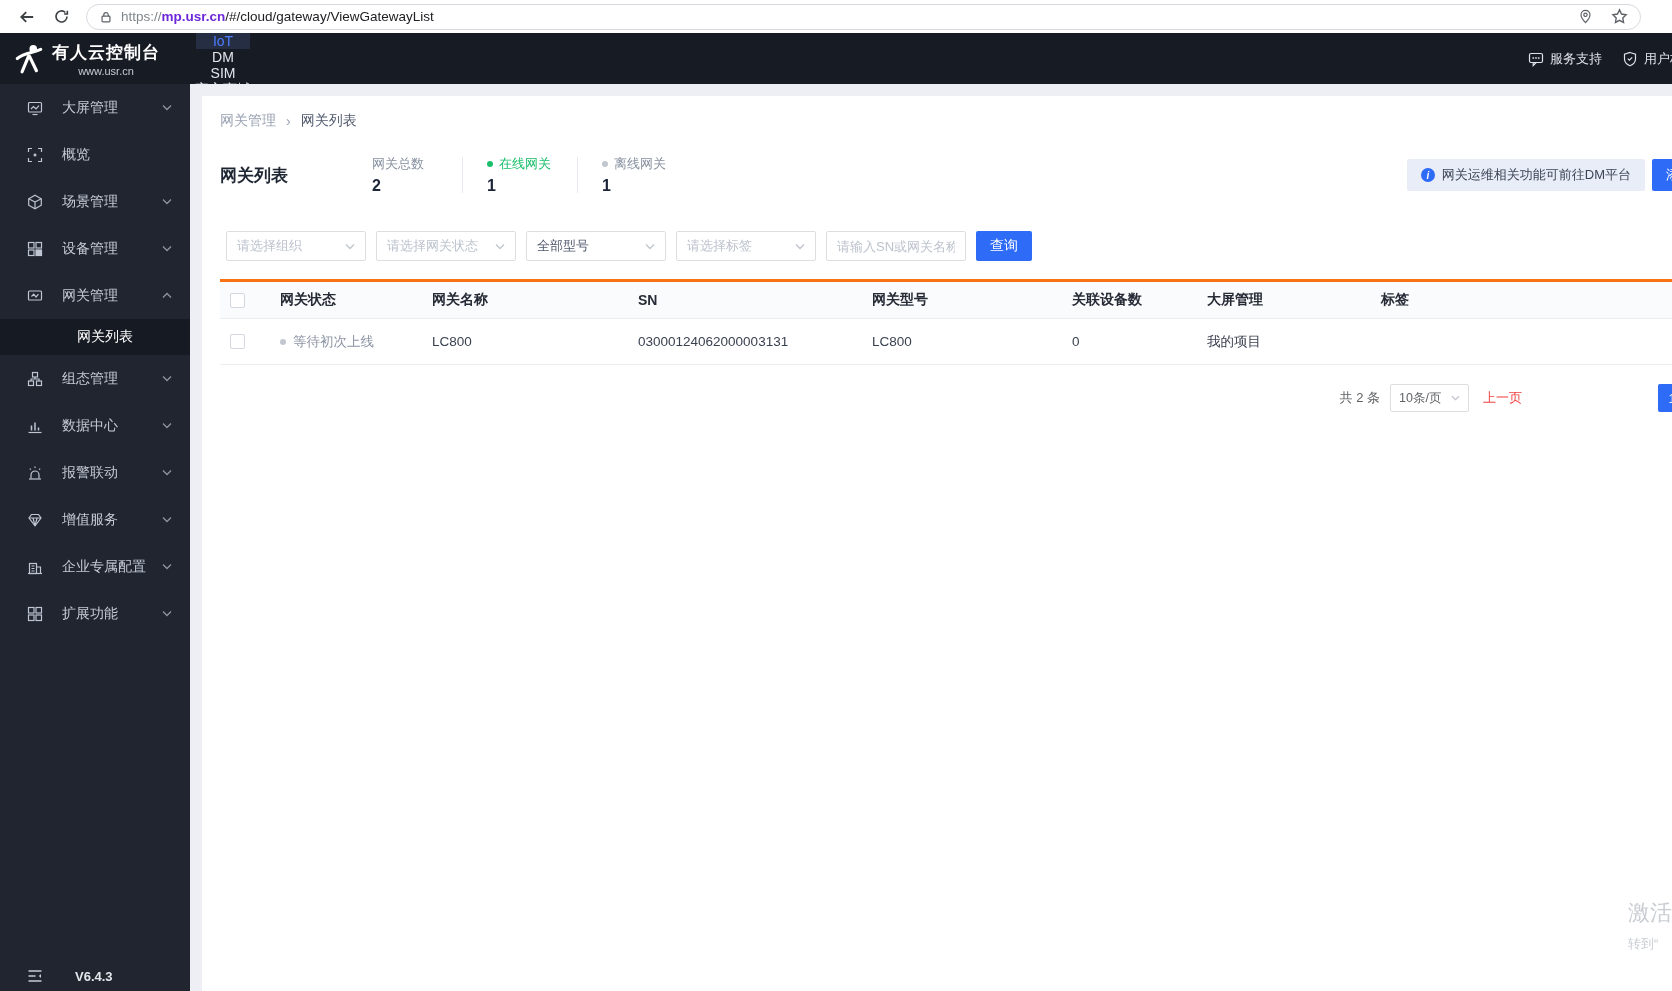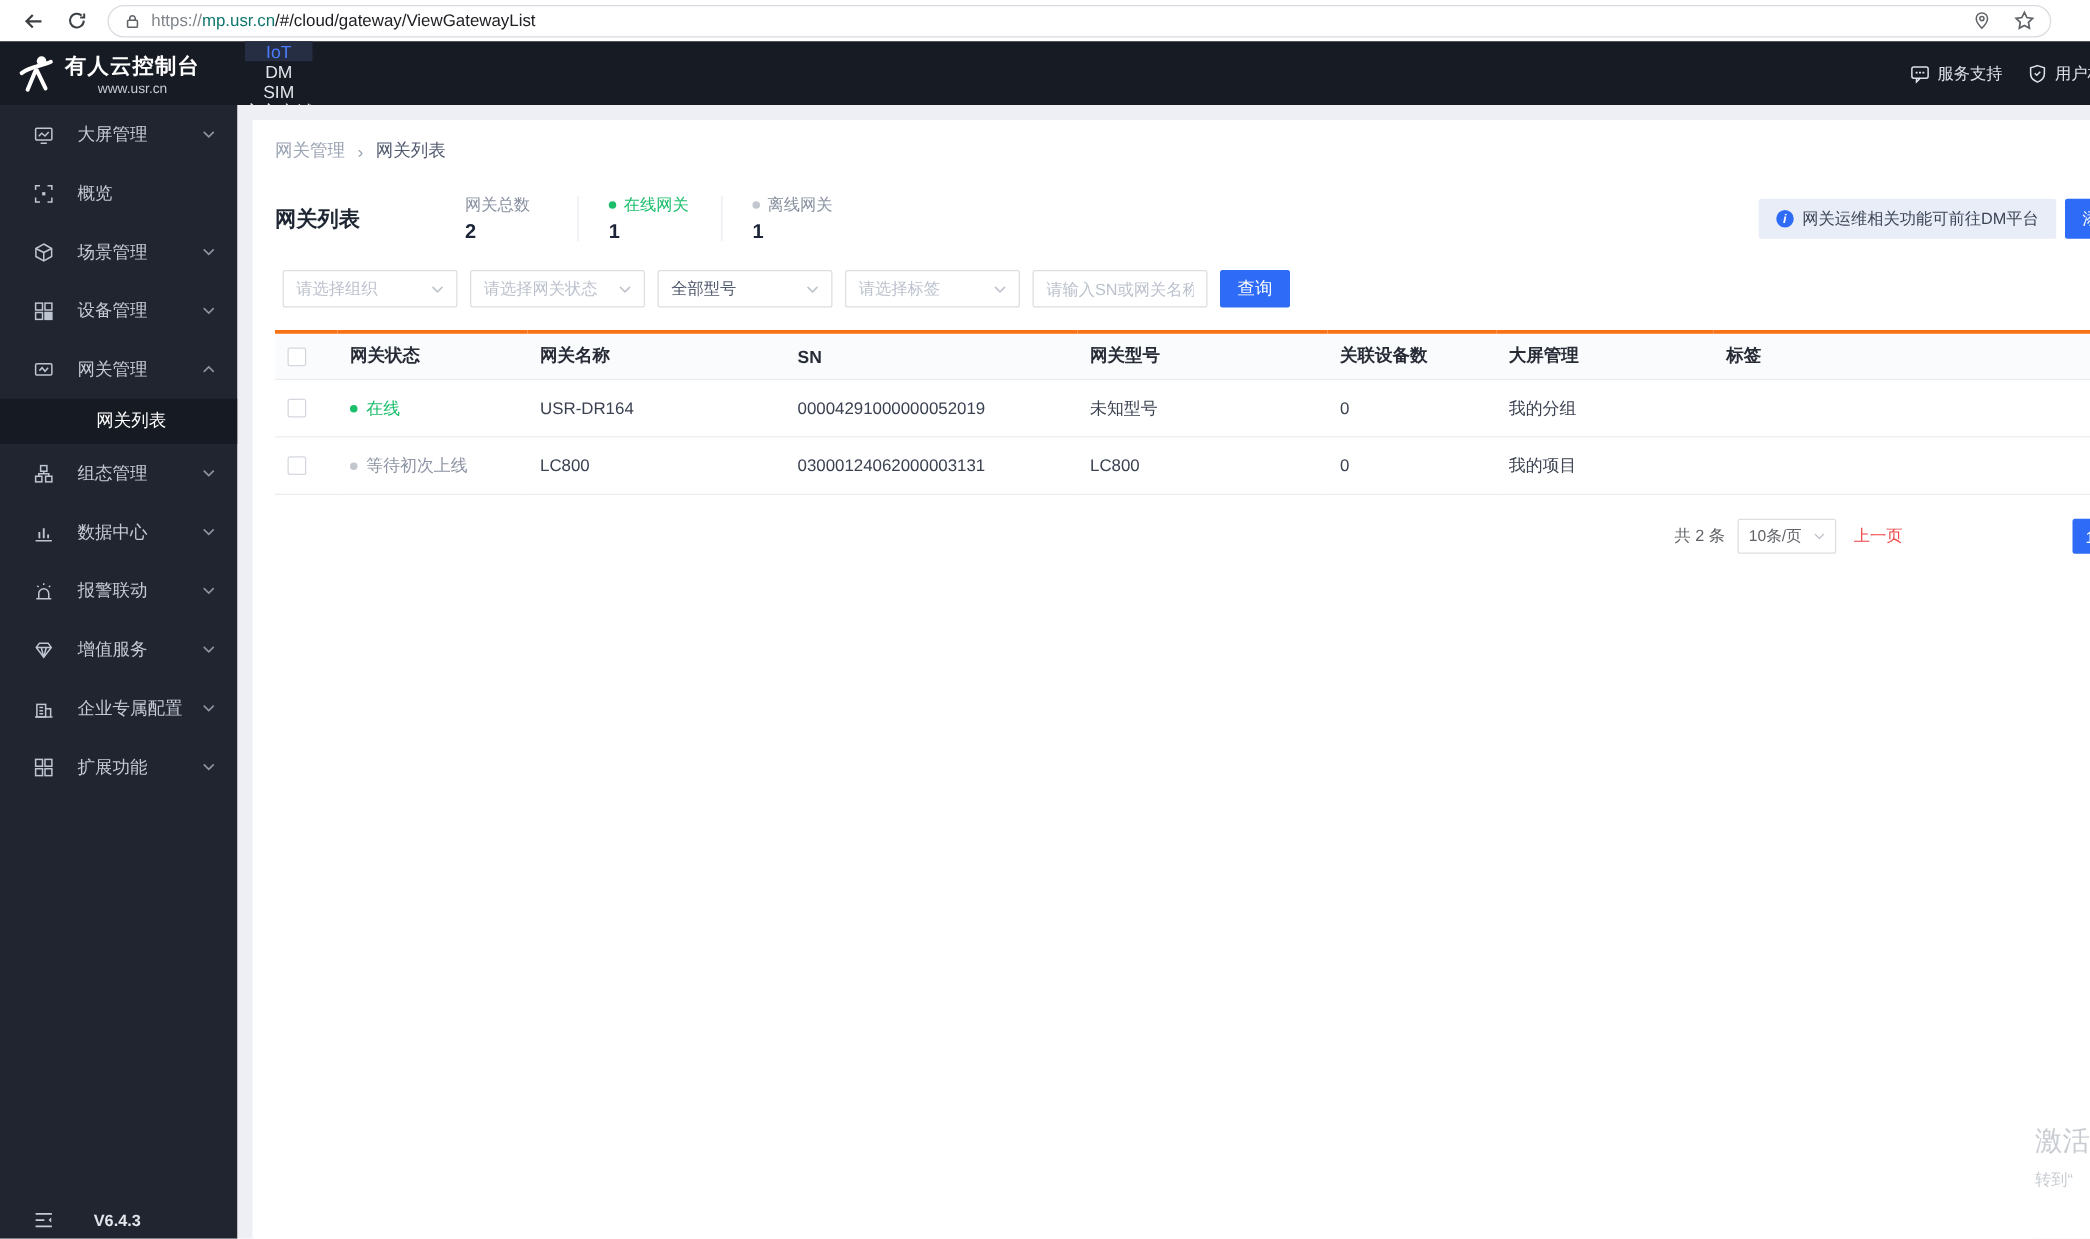--- a/index.html
+++ b/index.html
@@ -9,21 +9,21 @@
 
   
   .browser-bar { position:absolute; left:0; top:0; width:1672px; height:33px; background:#fff;
     display:flex; align-items:center; }
   .nav-ico { width:34px; height:26px; display:flex; align-items:center; justify-content:center; cursor:pointer; }
   .nav-ico:first-child { margin-left:10px; }
   .url-pill { position:relative; margin-left:8px; width:1555px; height:26px; border:1px solid #d7dadf;
     border-radius:13px; display:flex; align-items:center; padding:0 12px; background:#fff; }
   .url-text { font-size:13.5px; color:#202124; margin-left:8px; white-space:nowrap; }
   .url-text .scheme { color:#80868b; }
-  .url-text .host { font-weight:normal; color:#0f766e; }
+  .url-text .host { font-weight:bold; color:#6d28d9; }
   .url-right { position:absolute; right:12px; top:0; height:100%; display:flex; align-items:center; gap:18px; }
 
   
   .topnav { position:absolute; left:0; top:33px; width:1672px; height:51px; background:#171b24;
     display:flex; align-items:stretch; color:#e8eaee; }
   .logo-block { width:178px; display:flex; align-items:center; padding-left:12px; }
   .logo-txt { margin-left:6px; }
   .logo-title { font-size:17px; font-weight:bold; color:#fff; letter-spacing:1px; }
   .logo-sub { font-size:11px; color:#c6cbd4; text-align:center; margin-top:1px; }
   .nav-tabs { display:flex; align-items:center;flex-direction:column; }
@@ -62,21 +62,21 @@
   .dot.green { background:#1abe6b; } .dot.gray { background:#c2c6cf; }
   .stat-div { width:1px; height:36px; background:#e8eaf0; margin:0 24px; }
   .notice { position:absolute; right:27px; top:7px; height:32px; background:#e9edf8; border-radius:2px;
     display:flex; align-items:center; gap:7px; padding:16px 14px; font-size:13px; color:#3c4556; }
   .info-i { width:14px; height:14px; border-radius:50%; background:#2e6bf6; color:#fff; font-size:10px;
     font-style:italic; font-weight:bold; display:inline-flex; align-items:center; justify-content:center; }
   .info-i::after { content:"i"; }
   .add-btn { position:absolute; right:-80px; top:7px; width:100px; height:32px; background:#2e6bf6; color:#fff;
     border:none; font-size:13px; border-radius:2px; cursor:pointer; text-align:left; padding-left:14px; }
 
-  .filters { margin-top:18px; padding-left:24px; display:flex; gap:10px; }
+  .filters { margin-top:33px; padding-left:24px; display:flex; gap:10px; }
   .f-select { width:140px; height:30px; border:1px solid #dcdee2; border-radius:2px; display:flex;
     align-items:center; justify-content:space-between; padding:0 10px; font-size:13px; color:#bcc2cd; cursor:pointer; background:#fff; }
   .f-select .val { color:#515a6e; }
   .f-input { width:140px; height:30px; border:1px solid #dcdee2; border-radius:2px; padding:0 10px;
     font-size:13px; color:#515a6e; font-family:inherit; }
   .f-input::placeholder { color:#bcc2cd; }
   .query-btn { width:56px; height:30px; background:#2e6bf6; color:#fff; border:none; border-radius:2px;
     font-size:14px; cursor:pointer; }
 
   table.gw { margin:18px 0 0 18px; width:1452px; border-collapse:collapse; table-layout:fixed; }
@@ -459,37 +459,20 @@
           <th>大屏管理</th>
           <th>标签</th>
         </tr>
       </thead>
       <tbody>
         <tr>
           <td>
               <div class="chk"></div>
             </td>
           <td>
-              <span class="st online">
-                <span class="dot green"></span>
-                <span>在线</span>
-              </span>
-            </td>
-          <td>USR-DR164</td>
-          <td>00004291000000052019</td>
-          <td>未知型号</td>
-          <td>0</td>
-          <td>我的分组</td>
-          <td></td>
-        </tr>
-        <tr>
-          <td>
-              <div class="chk"></div>
-            </td>
-          <td>
               <span class="st waiting">
                 <span class="dot gray"></span>
                 <span>等待初次上线</span>
               </span>
             </td>
           <td>LC800</td>
           <td>03000124062000003131</td>
           <td>LC800</td>
           <td>0</td>
           <td>我的项目</td>

